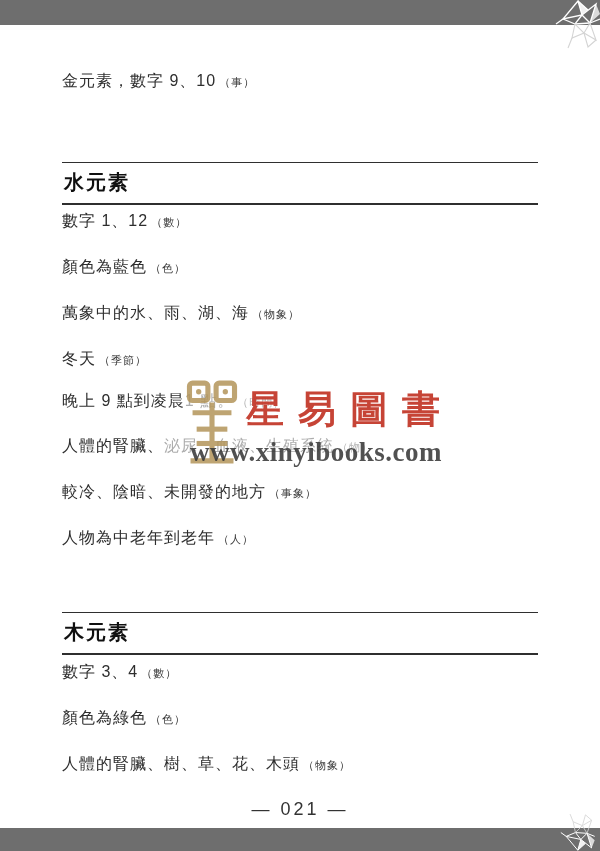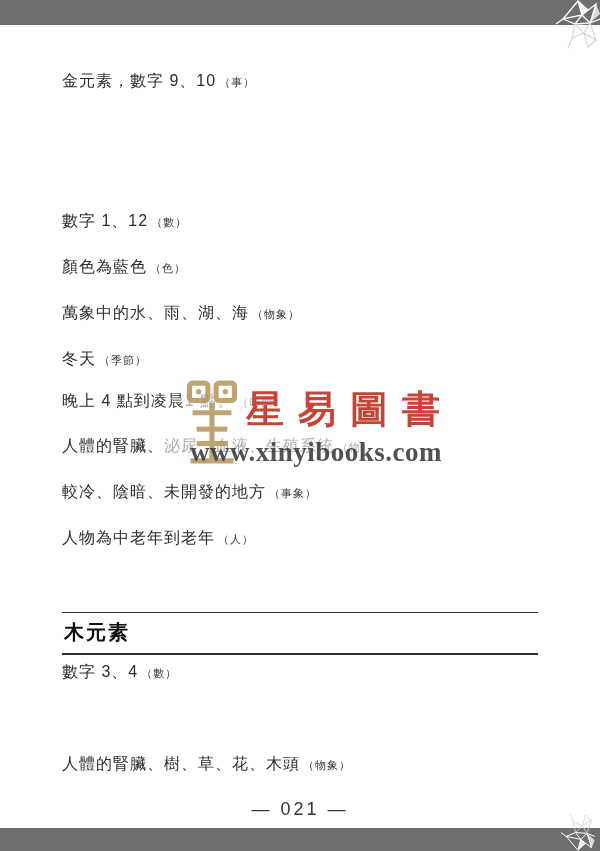--- a/index.html
+++ b/index.html
@@ -58,52 +58,58 @@
       <path d="M30,33 L34,47 L42,40"></path>
     </g>
     <polygon points="24,1 28,15 34,10" fill="#ffffff" opacity=".9"></polygon>
     <polygon points="36,23 42,4 46,14" fill="#ffffff" opacity=".75"></polygon>
   </svg>
 
   <div class="bline" style="top:70px">
     <span>金元素，數字 9、10</span><span class="tag">（事）</span>
   </div>
 
+  <div class="section-header" style="top:162px">
+    <span>水元素</span>
+  </div>
 
   <div class="bline" style="top:210px">
     <span>數字 1、12</span><span class="tag">（數）</span>
   </div>
   <div class="bline" style="top:256px">
     <span>顏色為藍色</span><span class="tag">（色）</span>
   </div>
   <div class="bline" style="top:302px">
     <span>萬象中的水、雨、湖、海</span><span class="tag">（物象）</span>
   </div>
   <div class="bline" style="top:348px">
     <span>冬天</span><span class="tag">（季節）</span>
   </div>
   <div class="bline" style="top:390px">
-    <span>晚上 4 點到凌晨</span><span class="faded">1 點。</span><span class="tag faded">（時間）</span>
+    <span>晚上 9 點到凌晨</span><span class="faded">1 點。</span><span class="tag faded">（時間）</span>
   </div>
   <div class="bline" style="top:435px">
     <span>人體的腎臟、</span><span class="faded">泌尿、血液、生殖系統</span><span class="tag faded">（物）</span>
   </div>
   <div class="bline" style="top:481px">
     <span>較冷、陰暗、未開發的地方</span><span class="tag">（事象）</span>
   </div>
   <div class="bline" style="top:527px">
     <span>人物為中老年到老年</span><span class="tag">（人）</span>
   </div>
 
   <div class="section-header" style="top:612px">
     <span>木元素</span>
   </div>
 
   <div class="bline" style="top:661px">
     <span>數字 3、4</span><span class="tag">（數）</span>
+  </div>
+  <div class="bline" style="top:707px">
+    <span>顏色為綠色</span><span class="tag">（色）</span>
   </div>
   <div class="bline" style="top:753px">
     <span>人體的腎臟、樹、草、花、木頭</span><span class="tag">（物象）</span>
   </div>
 
   <div class="watermark">
     <svg class="wm-seal" width="52" height="86" viewBox="0 0 50 84">
       <g fill="none" stroke="#b3955a" stroke-width="5">
         <rect x="3" y="3" width="18" height="17" rx="3"></rect>
         <rect x="29" y="3" width="18" height="17" rx="3"></rect>

